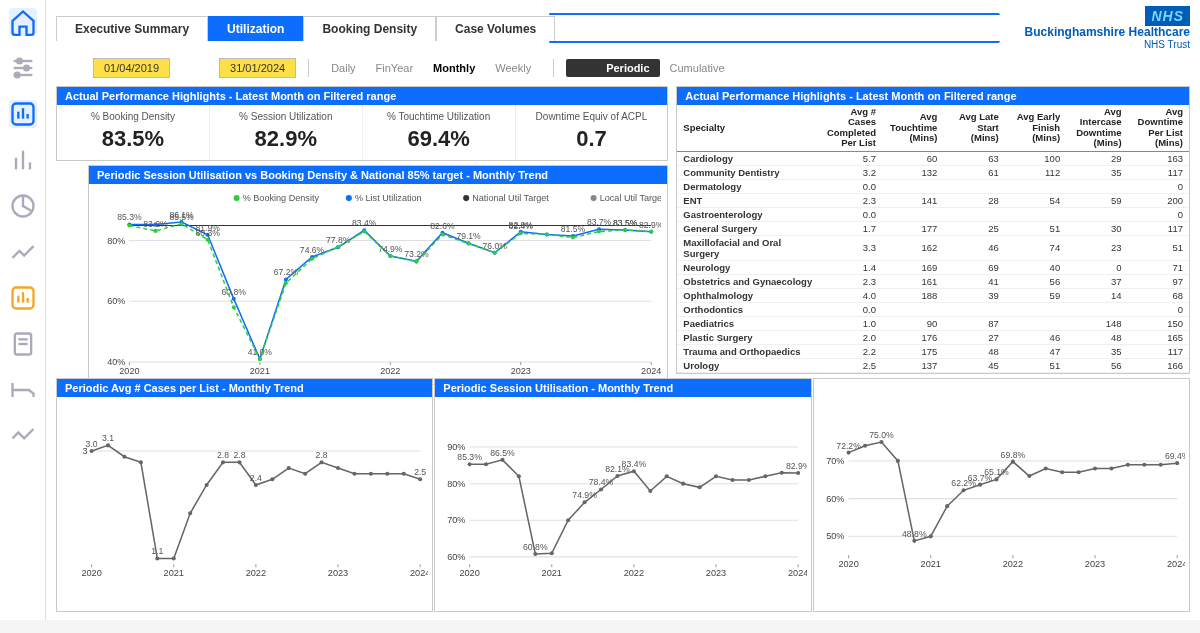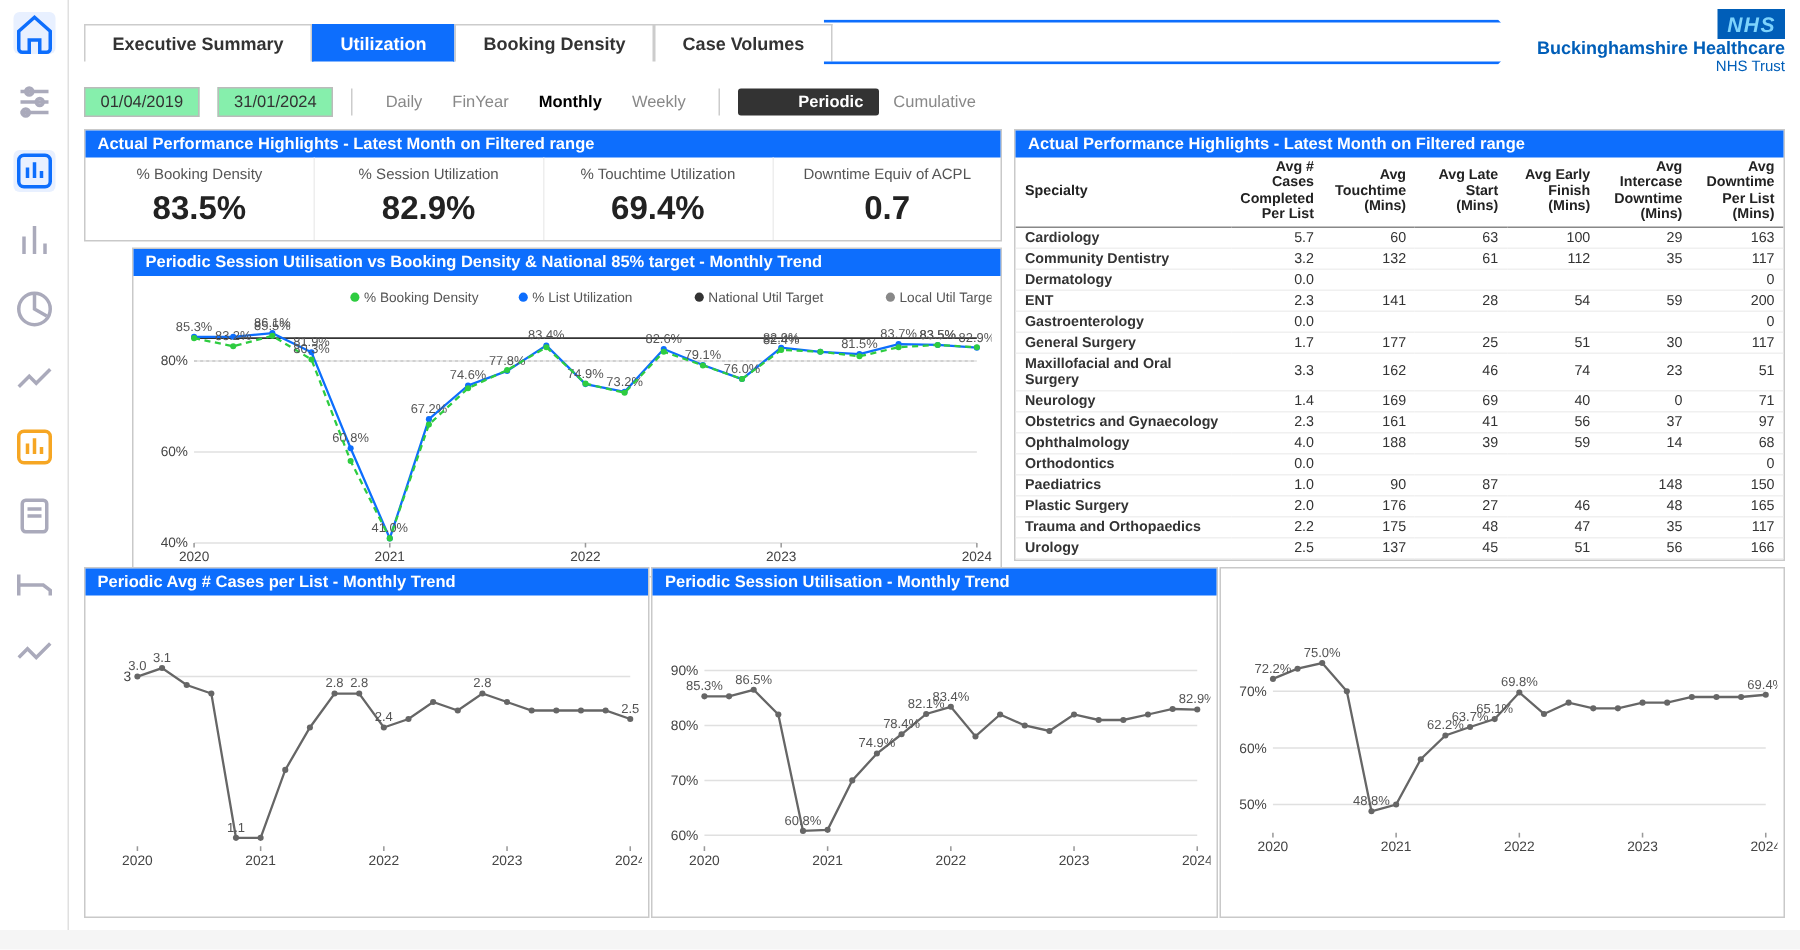--- a/index.html
+++ b/index.html
@@ -14,21 +14,21 @@
   .tabbar { display: flex; align-items: center; gap: 0; position: relative; }
   .tab { padding: 5px 18px; font-size: 12px; font-weight: 600; color: #333; background: #fff; border: 1px solid #ccc; border-bottom: none; cursor: pointer; position: relative; }
   .tab.active { background: #0d6efd; color: #fff; border-color: #0d6efd; }
   .tabarrow { height: 28px; flex: 1; position: relative; }
   .tabarrow::before { content: ""; position: absolute; left: -6px; top: -1px; bottom: -1px; right: 0; border-top: 2px solid #0d6efd; border-bottom: 2px solid #0d6efd; clip-path: polygon(0 0, calc(100% - 14px) 0, 100% 50%, calc(100% - 14px) 100%, 0 100%); }
   .brand { text-align: right; padding-left: 12px; white-space: nowrap; }
   .brand .nhs { background: #005eb8; color: #7dd3fc; display: inline-block; padding: 2px 6px; font-weight: 800; font-style: italic; letter-spacing: 1px; font-size: 14px; }
   .brand .bh { font-weight: 700; color: #005eb8; font-size: 12px; display: block; line-height: 1; }
   .brand .trust { color: #005eb8; font-size: 10px; }
   .filters { display: flex; align-items: center; gap: 12px; padding: 4px 0; }
-  .date-box { border: 1px solid #bbb; padding: 3px 10px; font-size: 11px; background: #86efac; }
+  .date-box { border: 1px solid #bbb; padding: 3px 10px; font-size: 11px; background: #fde047; margin-left: 37px; }
   .vdiv { width: 1px; height: 18px; background: #ccc; }
   .filt-opt { font-size: 11px; color: #888; padding: 3px 10px; cursor: pointer; }
   .filt-opt.active { background: #333; color: #fff; border-radius: 2px; font-weight: 600; padding-left: 40px; }
   .filt-opt.selected { color: #000; font-weight: 600; }
   .row { display: flex; gap: 8px; }
   .card { border: 1px solid #c9c9c9; background: #fff; display: flex; flex-direction: column; }
   .card-head { background: #0d6efd; color: #fff; font-size: 11px; font-weight: 600; padding: 3px 8px; }
   .kpis { display: flex; }
   .kpi { flex: 1; text-align: center; padding: 4px 4px 8px 4px; border-right: 1px solid #eee; }
   .kpi:last-child { border-right: none; }

